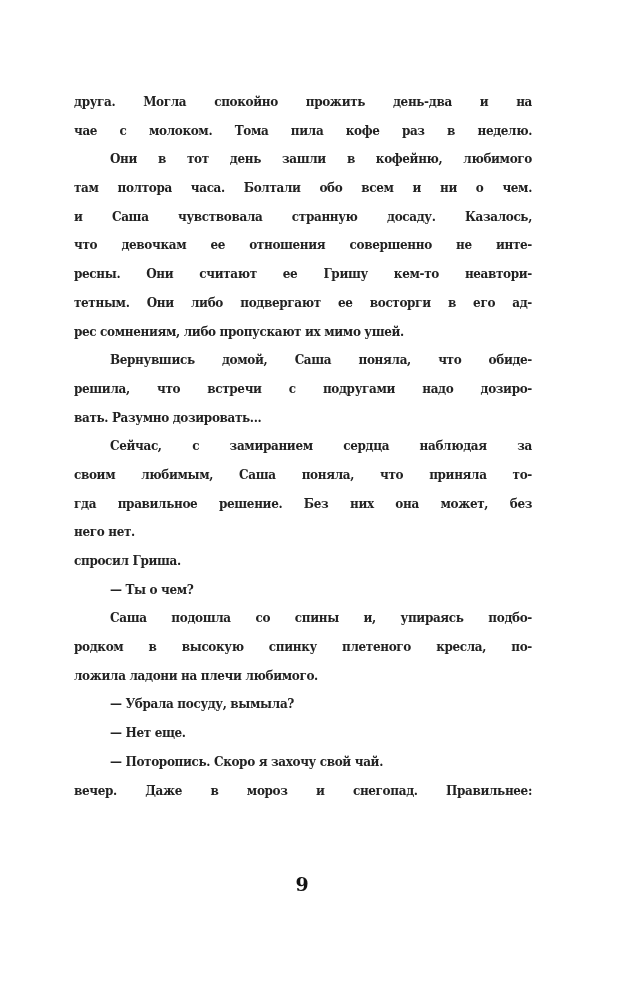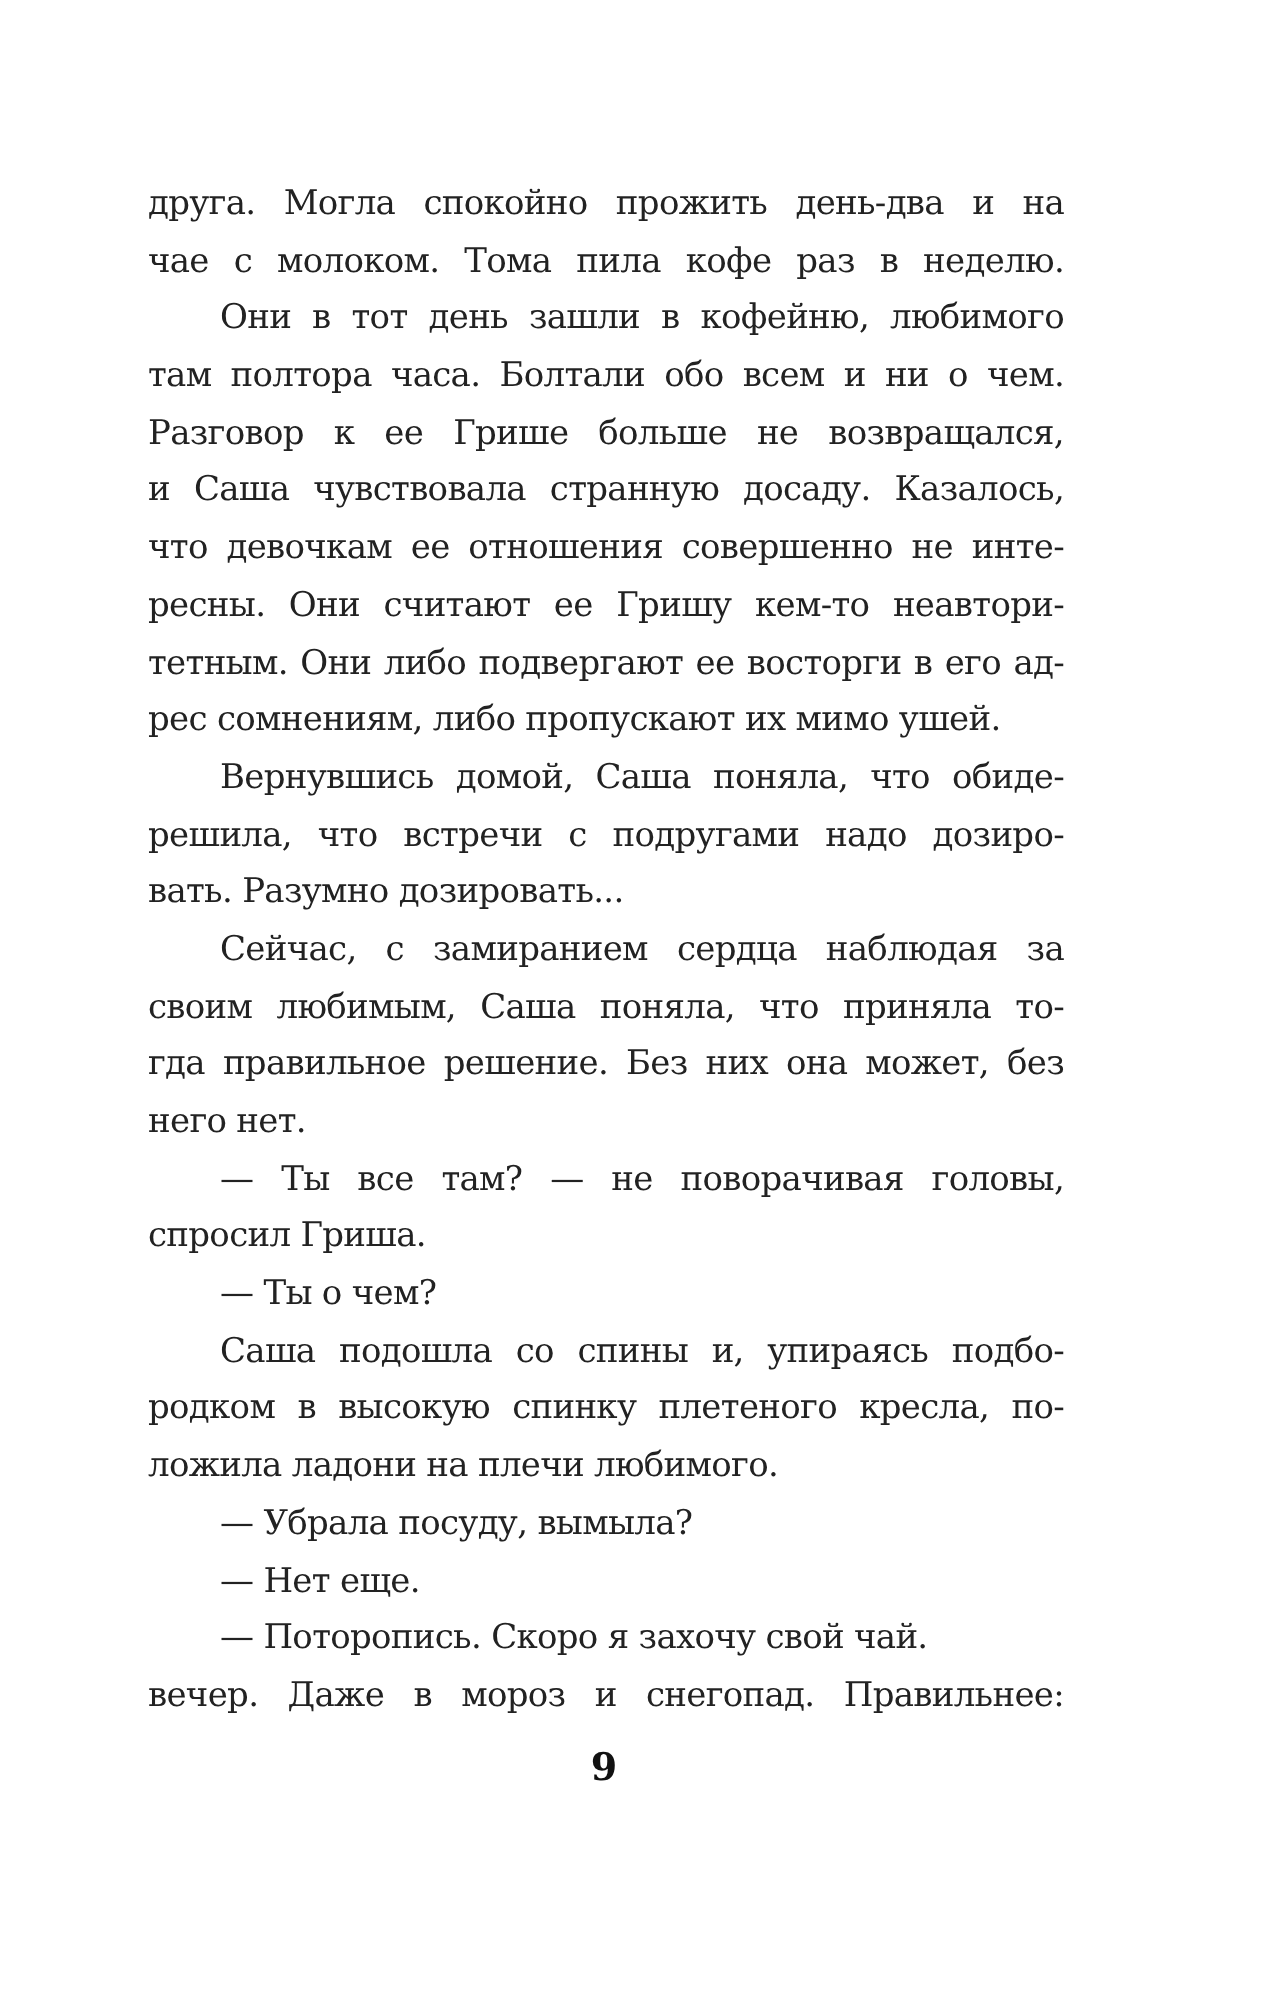--- a/index.html
+++ b/index.html
@@ -8,23 +8,24 @@
     background: #ffffff;
     position: relative;
     overflow: hidden;
   }
   .page {
     position: absolute;
     left: 74px;
     top: 88px;
     width: 458px;
     font-family: "DejaVu Serif", "Liberation Serif", serif;
-    font-size: 17px;
+    font-size: 12px;
     line-height: 28.7px;
     color: #222222;
+    font-weight: bold;
   }
   .line {
     display: block;
     white-space: nowrap;
     text-align: justify;
     text-align-last: justify;
     height: 28.7px;
     letter-spacing: -0.35px;
   }
   .line.last { text-align-last: left; }
@@ -41,34 +42,32 @@
   }
 </style>
 </head>
 <body>
 
 <div class="page">
   <span class="line">друга. Могла спокойно прожить день-два и на</span>
   <span class="line">чае с молоком. Тома пила кофе раз в неделю.</span>
   <span class="line indent">Они в тот день зашли в кофейню, любимого</span>
   <span class="line">там полтора часа. Болтали обо всем и ни о чем.</span>
-  <span class="line">Разговор к ее Грише больше не возвращался,</span>
   <span class="line">и Саша чувствовала странную досаду. Казалось,</span>
   <span class="line">что девочкам ее отношения совершенно не инте-</span>
   <span class="line">ресны. Они считают ее Гришу кем-то неавтори-</span>
   <span class="line">тетным. Они либо подвергают ее восторги в его ад-</span>
   <span class="line last">рес сомнениям, либо пропускают их мимо ушей.</span>
   <span class="line indent">Вернувшись домой, Саша поняла, что обиде-</span>
   <span class="line">решила, что встречи с подругами надо дозиро-</span>
   <span class="line last">вать. Разумно дозировать...</span>
   <span class="line indent">Сейчас, с замиранием сердца наблюдая за</span>
   <span class="line">своим любимым, Саша поняла, что приняла то-</span>
   <span class="line">гда правильное решение. Без них она может, без</span>
   <span class="line last">него нет.</span>
-  <span class="line indent">— Ты все там? — не поворачивая головы,</span>
   <span class="line last">спросил Гриша.</span>
   <span class="line indent last">— Ты о чем?</span>
   <span class="line indent">Саша подошла со спины и, упираясь подбо-</span>
   <span class="line">родком в высокую спинку плетеного кресла, по-</span>
   <span class="line last">ложила ладони на плечи любимого.</span>
   <span class="line indent last">— Убрала посуду, вымыла?</span>
   <span class="line indent last">— Нет еще.</span>
   <span class="line indent last">— Поторопись. Скоро я захочу свой чай.</span>
   <span class="line">вечер. Даже в мороз и снегопад. Правильнее:</span>
 </div>

